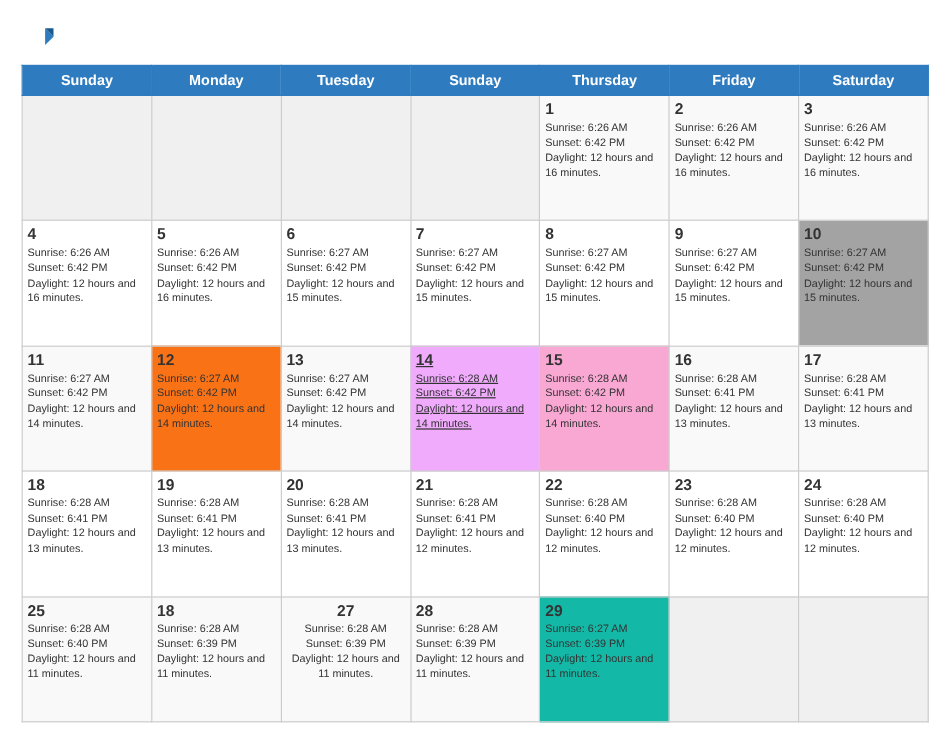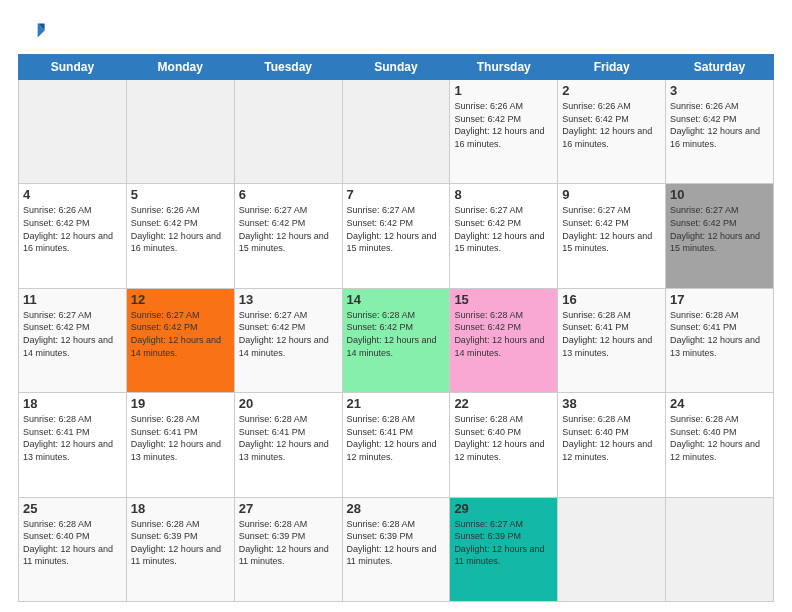--- a/index.html
+++ b/index.html
@@ -218,21 +218,21 @@
             <div class="day-info" style="white-space: pre-line;">Sunrise: 6:27 AM
 Sunset: 6:42 PM
 Daylight: 12 hours and 14 minutes.</div>
           </td>
           <td style="background-color: rgb(249, 249, 249);">
             <div class="day-number">13</div>
             <div class="day-info" style="white-space: pre-line;">Sunrise: 6:27 AM
 Sunset: 6:42 PM
 Daylight: 12 hours and 14 minutes.</div>
           </td>
-          <td style="background-color: #86efac;">
+          <td style="background-color: #f0abfc; text-decoration: underline;">
             <div class="day-number">14</div>
             <div class="day-info" style="white-space: pre-line;">Sunrise: 6:28 AM
 Sunset: 6:42 PM
 Daylight: 12 hours and 14 minutes.</div>
           </td>
           <td style="background-color: #f9a8d4; margin-top: 48px;">
             <div class="day-number">15</div>
             <div class="day-info" style="white-space: pre-line;">Sunrise: 6:28 AM
 Sunset: 6:42 PM
 Daylight: 12 hours and 14 minutes.</div>
@@ -275,21 +275,21 @@
 Sunset: 6:41 PM
 Daylight: 12 hours and 12 minutes.</div>
           </td>
           <td style="background-color: rgb(255, 255, 255);">
             <div class="day-number">22</div>
             <div class="day-info" style="white-space: pre-line;">Sunrise: 6:28 AM
 Sunset: 6:40 PM
 Daylight: 12 hours and 12 minutes.</div>
           </td>
           <td style="background-color: rgb(255, 255, 255);">
-            <div class="day-number">38</div>
+            <div class="day-number">23</div>
             <div class="day-info" style="white-space: pre-line;">Sunrise: 6:28 AM
 Sunset: 6:40 PM
 Daylight: 12 hours and 12 minutes.</div>
           </td>
           <td style="background-color: rgb(255, 255, 255);">
             <div class="day-number">24</div>
             <div class="day-info" style="white-space: pre-line;">Sunrise: 6:28 AM
 Sunset: 6:40 PM
 Daylight: 12 hours and 12 minutes.</div>
           </td>
@@ -300,21 +300,21 @@
             <div class="day-info" style="white-space: pre-line;">Sunrise: 6:28 AM
 Sunset: 6:40 PM
 Daylight: 12 hours and 11 minutes.</div>
           </td>
           <td style="background-color: rgb(249, 249, 249);">
             <div class="day-number">18</div>
             <div class="day-info" style="white-space: pre-line;">Sunrise: 6:28 AM
 Sunset: 6:39 PM
 Daylight: 12 hours and 11 minutes.</div>
           </td>
-          <td style="background-color: rgb(249, 249, 249);">
+          <td style="background-color: rgb(249, 249, 249); text-align: center;">
             <div class="day-number">27</div>
             <div class="day-info" style="white-space: pre-line;">Sunrise: 6:28 AM
 Sunset: 6:39 PM
 Daylight: 12 hours and 11 minutes.</div>
           </td>
           <td style="background-color: rgb(249, 249, 249);">
             <div class="day-number">28</div>
             <div class="day-info" style="white-space: pre-line;">Sunrise: 6:28 AM
 Sunset: 6:39 PM
 Daylight: 12 hours and 11 minutes.</div>

